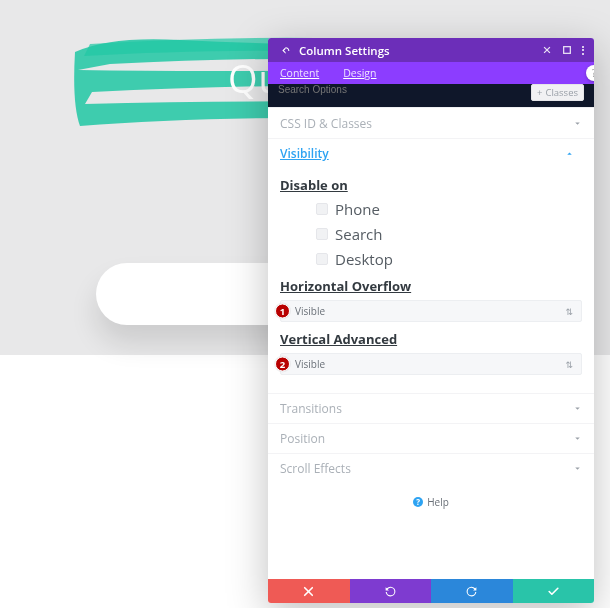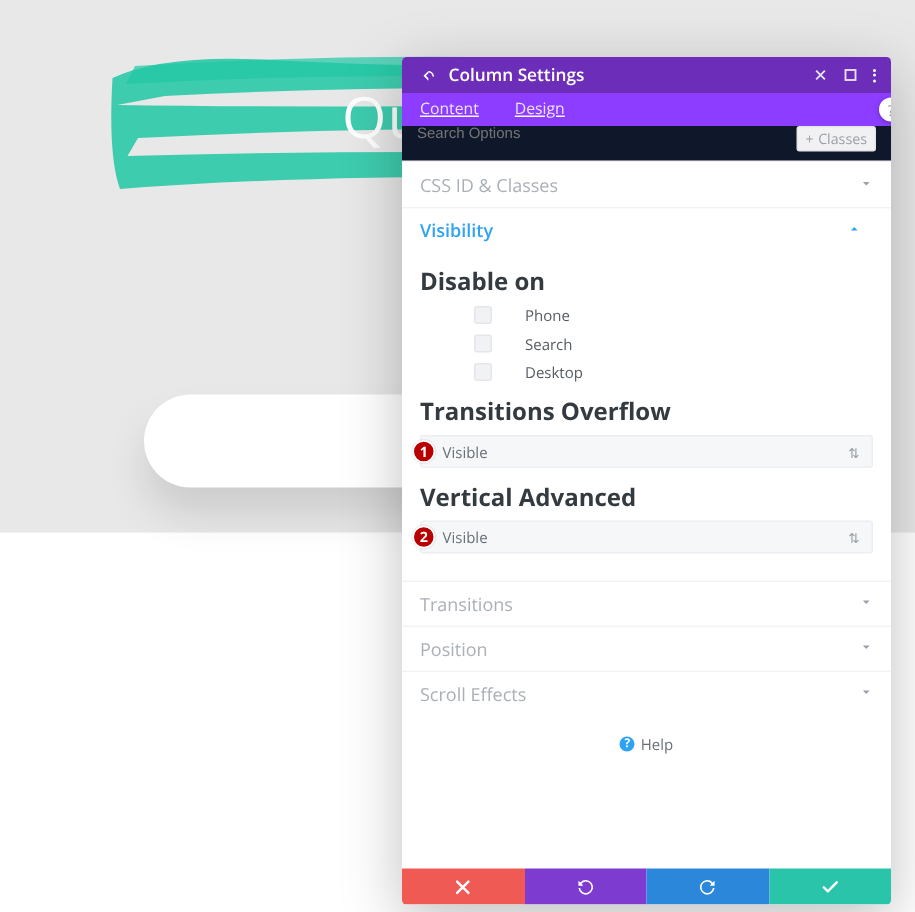--- a/index.html
+++ b/index.html
@@ -77,30 +77,30 @@
     cursor: pointer;
   }
 
   .sections { flex: 1; overflow: hidden; }
   .sec-head {
     display: flex; align-items: center; height: 30px; padding: 0 12px;
     cursor: pointer; border-top: 1px solid #f3f3f5;
   }
   .sec-head:first-child { border-top: 0; }
   .sec-title { font-size: 12px; color: #aab0b7; flex: 1; }
-  .sec-open .sec-title { color: #2ea3f2; font-weight: 600; }
+  .sec-open .sec-title { color: #2ea3f2; font-weight: 600; text-decoration: underline; }
   .chev { color: #9aa0a8; }
   .chev svg { width: 9px; height: 9px; fill: currentColor; }
   .sec-open .chev { color: #2ea3f2; }
   .sec-menu { margin-left: 6px; }
 
   .sec-body { padding: 4px 12px 10px; }
-  .field-label { font-size: 16px; font-weight: 700; color: #333a40; margin: 4px 0 5px; }
+  .field-label { font-size: 13px; font-weight: 700; color: #333a40; margin: 4px 0 5px; text-decoration: underline; }
   .chk-list { display: flex; flex-direction: column; gap: 5px; margin-bottom: 8px; }
-  .chk-row { display: flex; align-items: center; gap: 22px; font-size: 10px; color: #555c63; padding-left: 36px; }
+  .chk-row { display: flex; align-items: center; gap: 7px; font-size: 15px; color: #555c63; padding-left: 36px; }
   .chk-box { width: 12px; height: 12px; background: #f1f2f4; border: 1px solid #e5e6ea; border-radius: 2px; }
 
   .select-row {
     position: relative;
     display: flex; align-items: center; height: 22px;
     background: #f6f7f9; border: 1px solid #eceef1; border-radius: 2px;
     padding: 0 8px 0 14px; font-size: 10px; color: #6a7078; margin-bottom: 8px;
   }
   .select-row .caret { margin-left: auto; color: #9aa0a8; font-size: 9px; line-height: 1; }
   .callout {
@@ -221,21 +221,21 @@
         <div class="chk-row">
           <span class="chk-box"></span>
             <span>Search</span>
         </div>
         <div class="chk-row">
           <span class="chk-box"></span>
             <span>Desktop</span>
         </div>
       </div>
 
-      <div class="field-label">Transitions Overflow</div>
+      <div class="field-label">Horizontal Overflow</div>
       <div class="select-row">
         <span class="callout">1</span>
         <span>Visible</span>
         <span class="caret">⇅</span>
       </div>
 
       <div class="field-label">Vertical Advanced</div>
       <div class="select-row">
         <span class="callout">2</span>
         <span>Visible</span>

